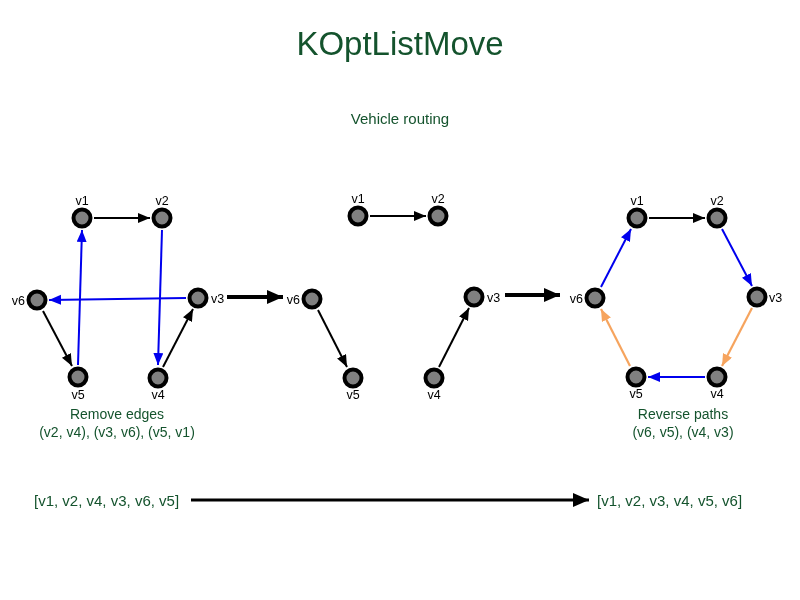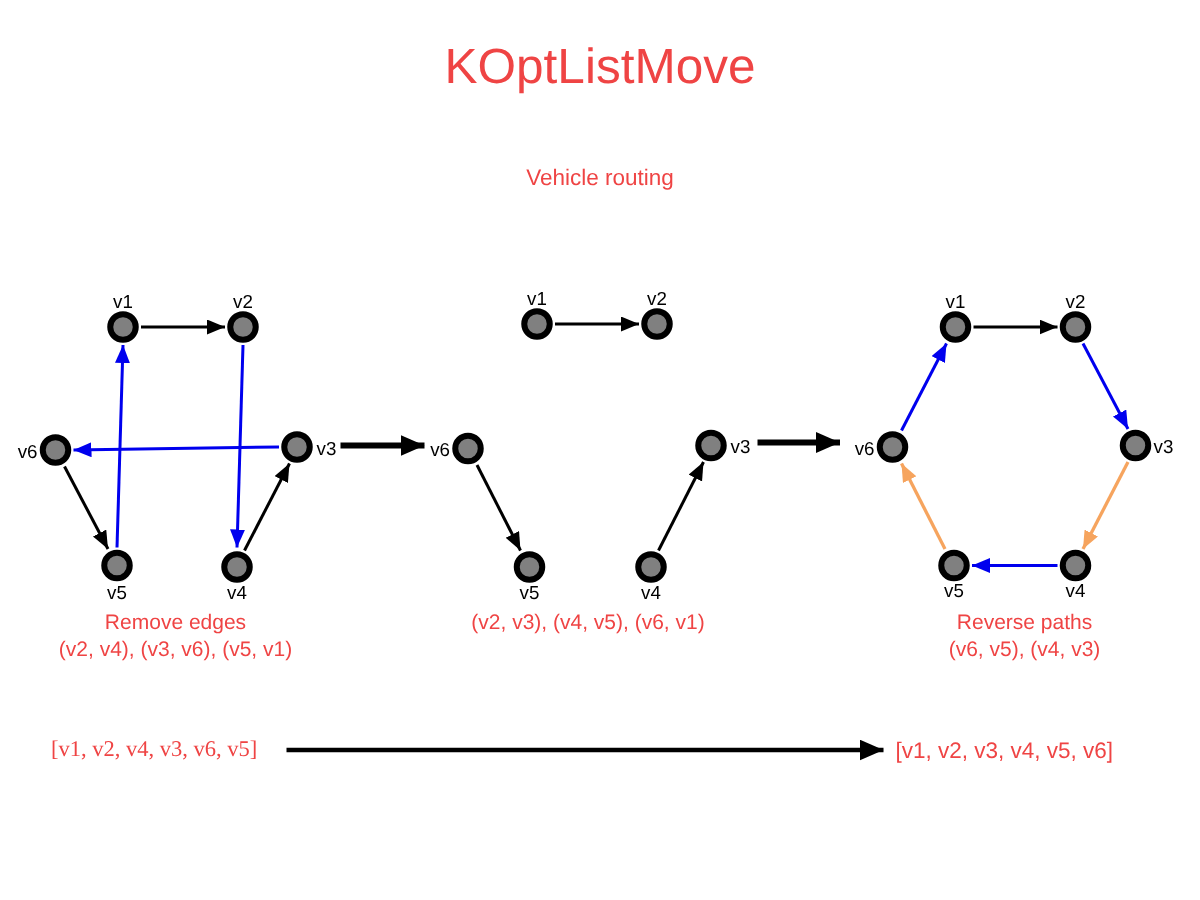--- a/index.html
+++ b/index.html
@@ -1,29 +1,29 @@
 <!DOCTYPE html>
 <html><head>
 <meta charset="utf-8">
 <style>
   html,body{margin:0;padding:0;background:#fff;}
   .canvas{
     position:relative;width:800px;height:600px;background:#ffffff;overflow:hidden;
-    font-family:"Liberation Sans",sans-serif;color:#ef4444;
+    font-family:"Liberation Sans",sans-serif;color:#14532d;
   }
   .abs{position:absolute;}
   .title{left:0;right:0;top:25px;text-align:center;font-size:33px;line-height:38px;font-weight:400;}
   .subtitle{left:0;right:0;top:67px;text-align:center;font-size:13.5px;line-height:16px;}
   .example{left:0;right:0;top:110px;text-align:center;font-size:15px;line-height:17px;}
   .caption{width:240px;text-align:center;font-size:14px;line-height:17.5px;top:406px;}
   .cap1{left:-3px;}
   .cap2{left:272px;}
   .cap3{left:563px;}
   .footer-text{top:492px;font-size:15px;line-height:17px;white-space:nowrap;}
-  .ft-before{left:34px;font-family:Liberation Serif, serif;}
+  .ft-before{left:34px;}
   .ft-after{left:597px;}
   svg{position:absolute;left:0;top:0;}
   .node{fill:#808080;stroke:#000000;stroke-width:4px;}
   .nlabel{font-size:12.5px;fill:#000;font-family:"Liberation Sans",sans-serif;}
   .e-black{stroke:#000000;stroke-width:2px;}
   .e-blue{stroke:#0000ee;stroke-width:2px;}
   .e-orange{stroke:#f6a45e;stroke-width:2.2px;}
   .t-arrow{stroke:#000000;stroke-width:4px;}
   .f-arrow{stroke:#000000;stroke-width:3px;}
 </style>
@@ -122,21 +122,20 @@
     </g>
 
     <line class="f-arrow" x1="191" y1="500" x2="589" y2="500" marker-end="url(#mk-big)"></line>
   </svg>
 
   <div class="abs caption cap1">
     <div>Remove edges</div>
     <div>(v2, v4), (v3, v6), (v5, v1)</div>
   </div>
   <div class="abs caption cap2">
-    <div>(v2, v3), (v4, v5), (v6, v1)</div>
   </div>
   <div class="abs caption cap3">
     <div>Reverse paths</div>
     <div>(v6, v5), (v4, v3)</div>
   </div>
 
   <div class="abs footer-text ft-before">[v1, v2, v4, v3, v6, v5]</div>
   <div class="abs footer-text ft-after">[v1, v2, v3, v4, v5, v6]</div>
 
 </div>

